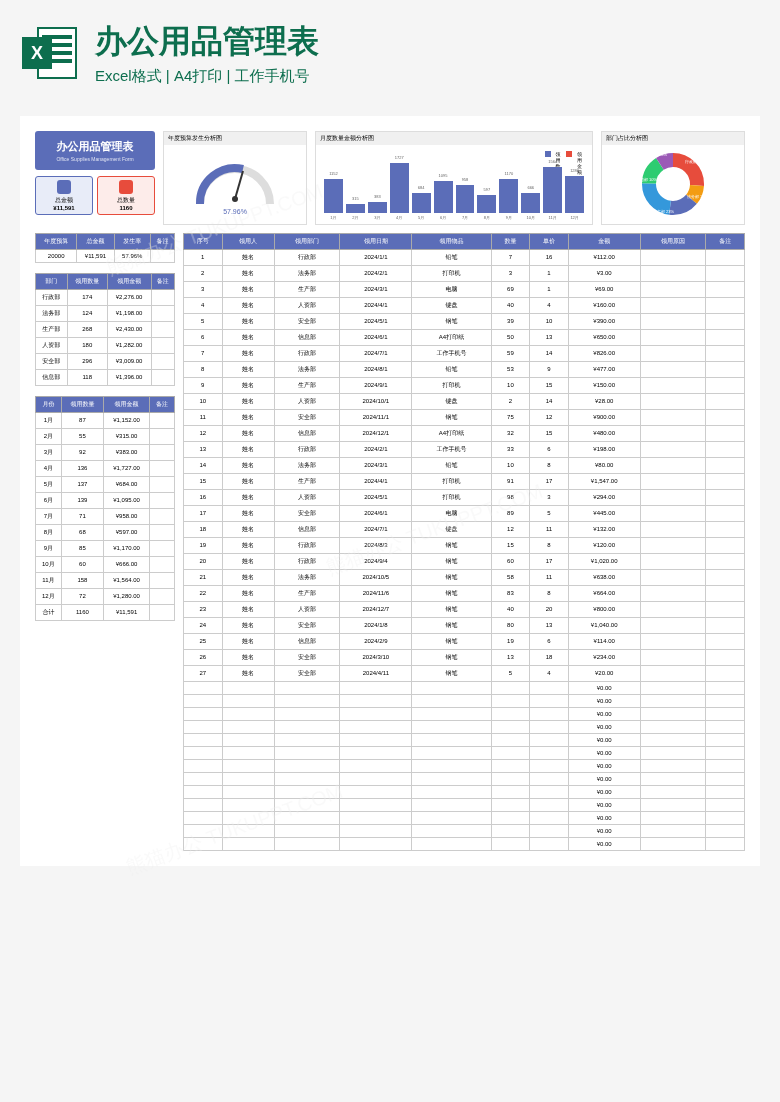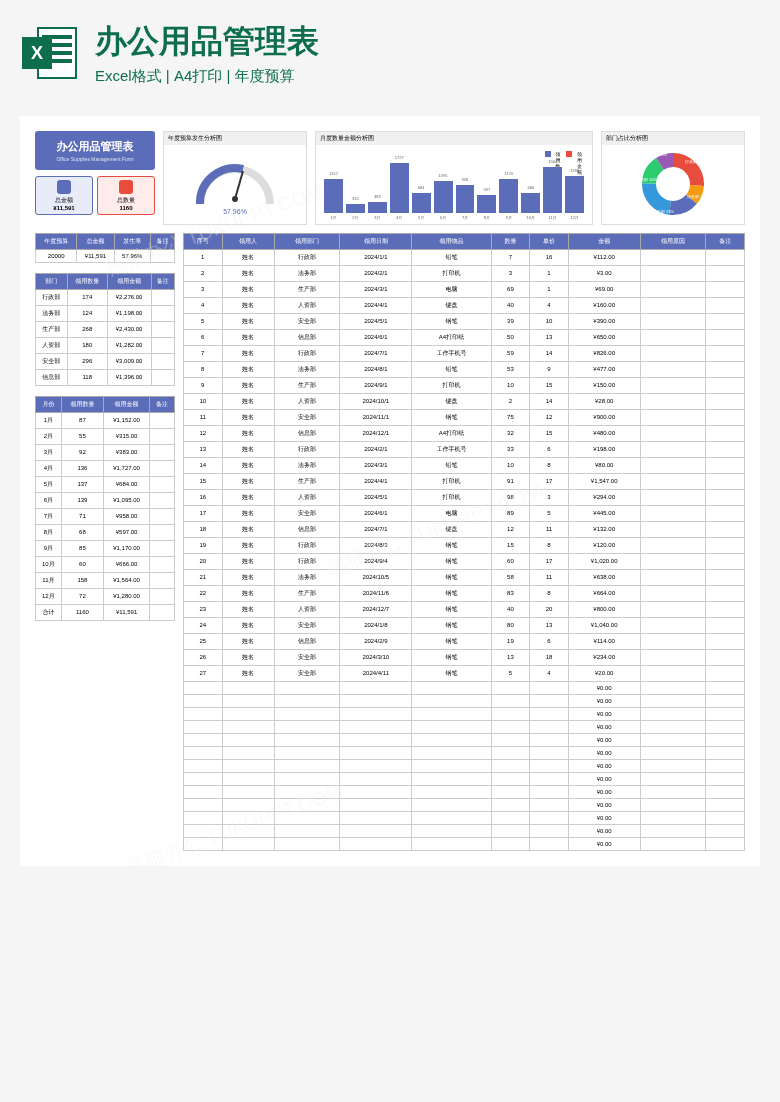--- a/index.html
+++ b/index.html
@@ -52,21 +52,21 @@
         <rect x="22" y="12" width="30" height="4" fill="#0d6e4e"></rect>
         <rect x="22" y="20" width="30" height="4" fill="#0d6e4e"></rect>
         <rect x="22" y="28" width="30" height="4" fill="#0d6e4e"></rect>
         <rect x="22" y="36" width="30" height="4" fill="#0d6e4e"></rect>
         <rect x="2" y="14" width="30" height="32" fill="#0d6e4e"></rect>
         <text x="17" y="36" fill="#fff" font-size="18" font-weight="bold" text-anchor="middle">X</text>
       </svg>
   </div>
   <div class="header-txt">
     <div class="header-title">办公用品管理表</div>
-    <div class="header-sub">Excel格式 | A4打印 | 年度预算</div>
+    <div class="header-sub">Excel格式 | A4打印 | 工作手机号</div>
   </div>
 </div>
 
 <div class="sheet">
   <div class="watermark" style="top:100px;left:80px">熊猫办公 TUKUPPT.COM</div>
   <div class="watermark" style="top:400px;left:300px">熊猫办公 TUKUPPT.COM</div>
   <div class="watermark" style="top:700px;left:100px">熊猫办公 TUKUPPT.COM</div>
 
   <div class="top-row">
     <div>

